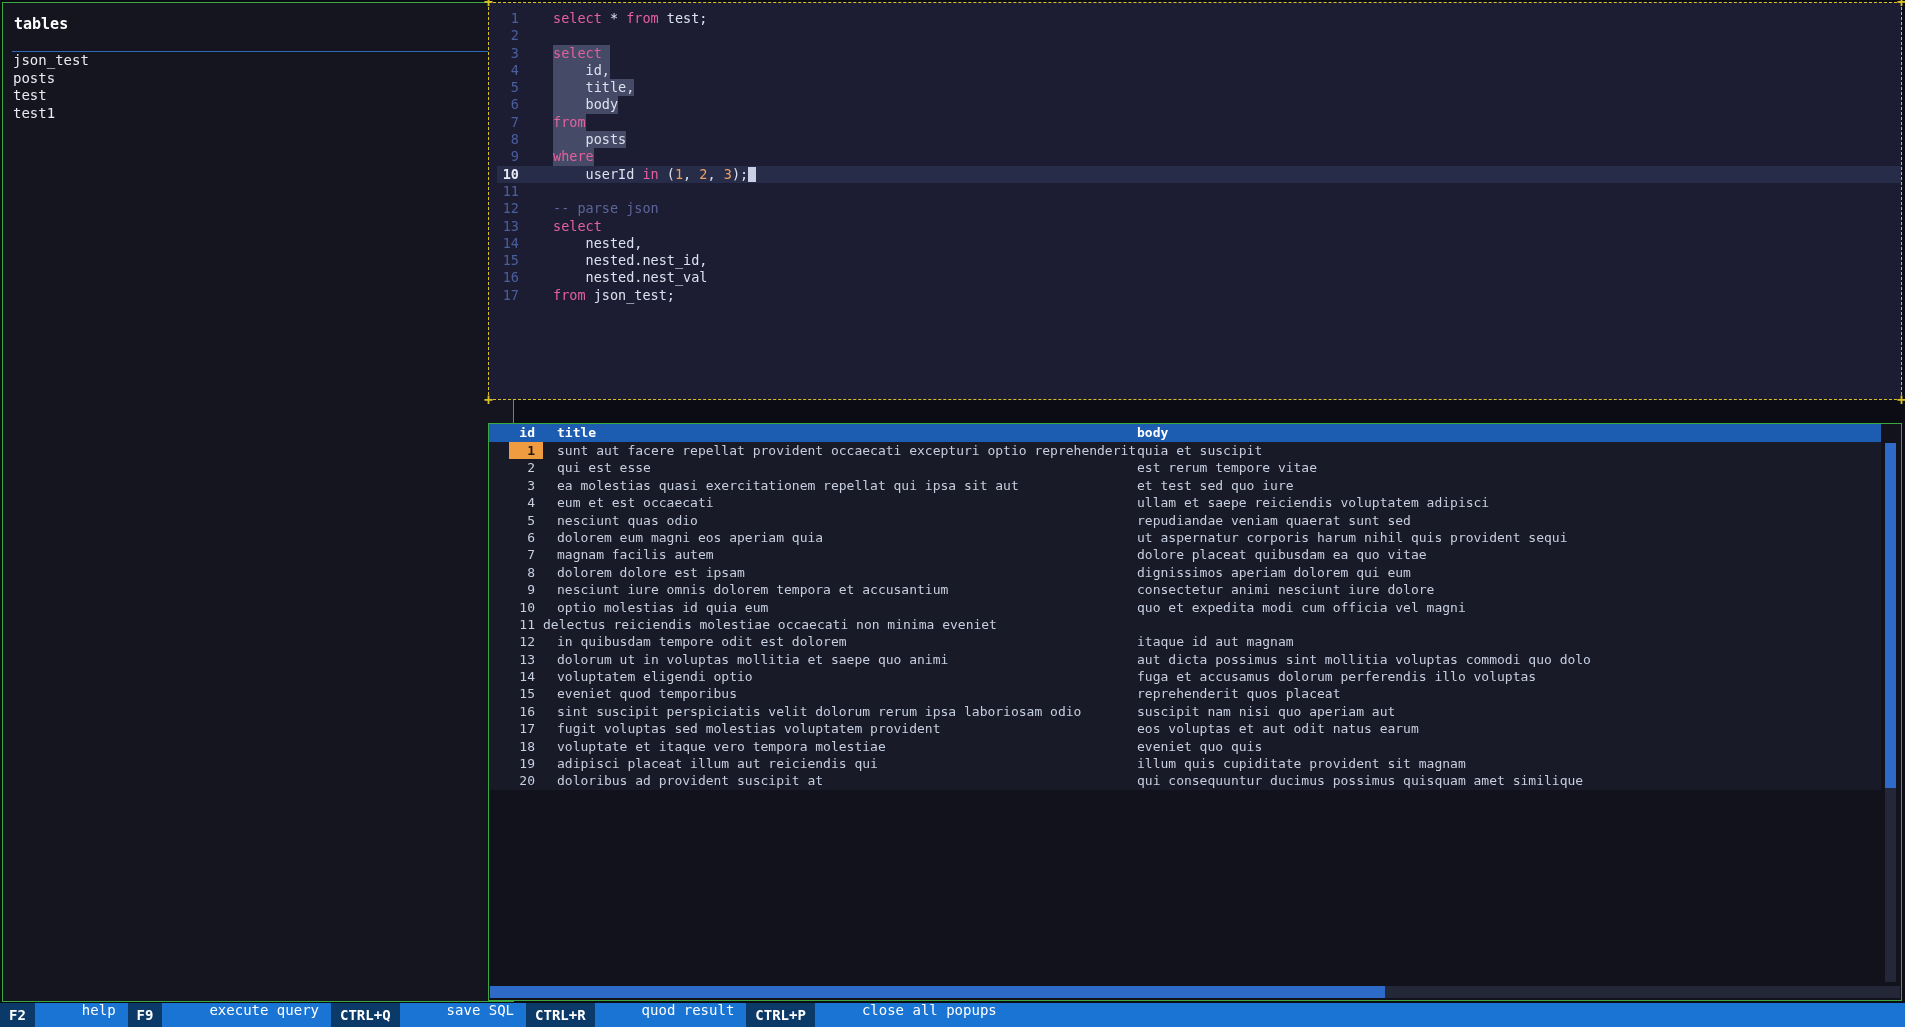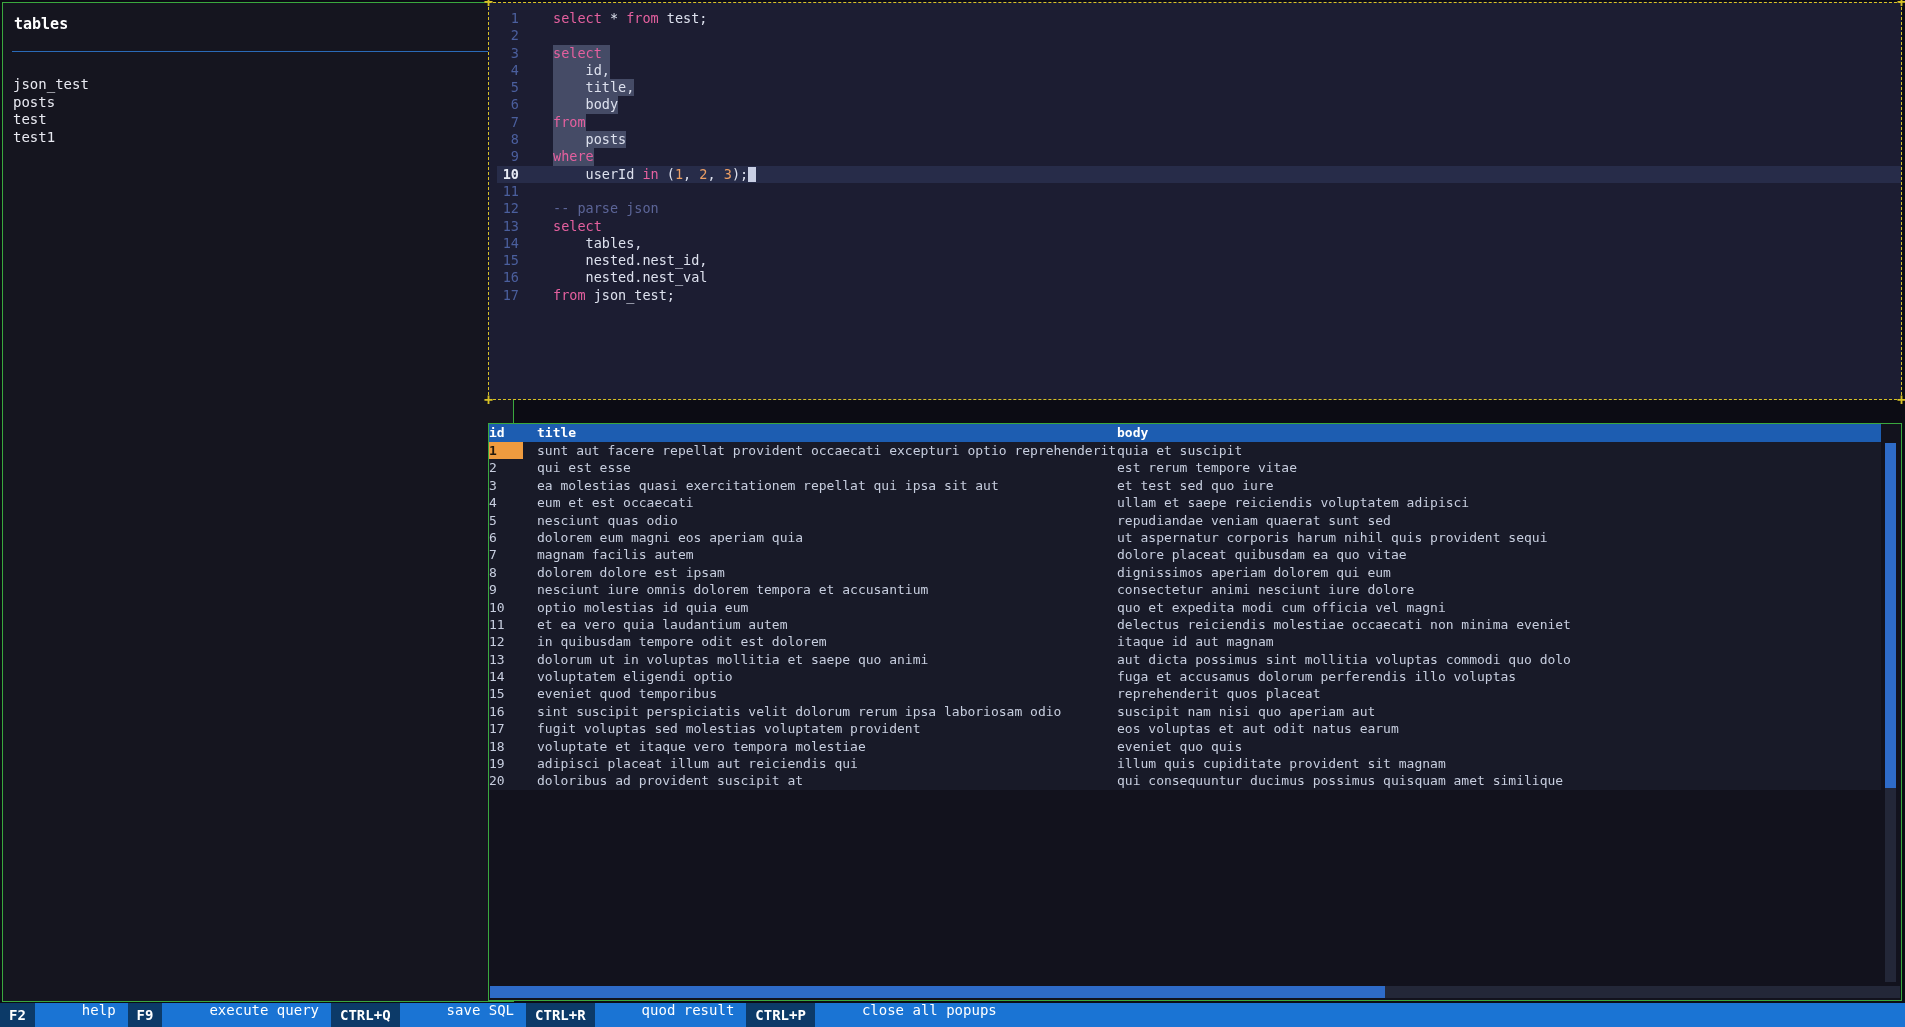--- a/index.html
+++ b/index.html
@@ -17,21 +17,21 @@
     border:1px solid var(--panel_border_green, #3aa83e);
   }
   .sidebar-title {
     color:#ffffff; font-weight:bold; font-size:15px;
     padding:12px 0 0 11px; height:30px;
   }
   .sidebar-divider {
     height:1px; background: var(--divider_blue, #2a6ab8);
     margin:18px 9px 0 9px;
   }
-  .tables-list { margin-top:24px; padding-left:10px; }
+  .tables-list { padding-left:10px; }
   .table-item {
     color:#e9eaf2; font-size:14px; line-height:17.5px; white-space:pre;
   }
 
   
   #editor {
     position:absolute; left:488px; top:2px; width:1414px; height:398px;
     background: var(--editor_bg, #1c1d32);
     border:1px dashed var(--focus_border_yellow, #d8c226);
   }
@@ -76,21 +76,21 @@
     background: var(--header_bg, #1d5db1);
     color:#ffffff; font-weight:bold; font-size:13px; white-space:pre;
     margin-right:20px;
   }
   .results-rows { background: var(--rows_bg, #181a28); margin-right:20px; }
   .result-row {
     display:flex; height:17.4px; line-height:17.4px;
     font-size:13px; color: var(--row_text, #c7cedf); white-space:pre;
     overflow:hidden;
   }
-  .col-id   { flex:none; width:34px; text-align:left; padding-right:8px; }
+  .col-id   { flex:none; width:34px; text-align:right; padding-right:8px;margin-left:20px; }
   .col-title{ flex:none; width:594px; padding-left:14px; overflow:hidden; }
   .col-body { flex:1; overflow:hidden; }
   .result-row.selected .col-id {
     background: var(--selected_cell_bg, #ef9b3f);
     color:#23180c; font-weight:bold;
   }
   .vscrollbar {
     position:absolute; right:5px; top:19px; bottom:18px; width:11px;
     background: var(--scrollbar_track, #232738);
   }
@@ -142,21 +142,21 @@
         <div class="code-line"><span class="ln">4</span><span class="code-text sel"><span class="tok-plain">    id,</span></span></div>
         <div class="code-line"><span class="ln">5</span><span class="code-text sel"><span class="tok-plain">    title,</span></span></div>
         <div class="code-line"><span class="ln">6</span><span class="code-text sel"><span class="tok-plain">    body</span></span></div>
         <div class="code-line"><span class="ln">7</span><span class="code-text sel"><span class="tok-kw">from</span></span></div>
         <div class="code-line"><span class="ln">8</span><span class="code-text sel"><span class="tok-plain">    posts</span></span></div>
         <div class="code-line"><span class="ln">9</span><span class="code-text sel"><span class="tok-kw">where</span></span></div>
         <div class="code-line current"><span class="ln">10</span><span class="code-text"><span class="tok-plain">    userId </span><span class="tok-kw">in</span><span class="tok-plain"> (</span><span class="tok-num">1</span><span class="tok-plain">, </span><span class="tok-num">2</span><span class="tok-plain">, </span><span class="tok-num">3</span><span class="tok-plain">);</span></span><span class="cursor"></span></div>
         <div class="code-line"><span class="ln">11</span><span class="code-text"></span></div>
         <div class="code-line"><span class="ln">12</span><span class="code-text"><span class="tok-comment">-- parse json</span></span></div>
         <div class="code-line"><span class="ln">13</span><span class="code-text"><span class="tok-kw">select</span></span></div>
-        <div class="code-line"><span class="ln">14</span><span class="code-text"><span class="tok-plain">    tables,</span></span></div>
+        <div class="code-line"><span class="ln">14</span><span class="code-text"><span class="tok-plain">    nested,</span></span></div>
         <div class="code-line"><span class="ln">15</span><span class="code-text"><span class="tok-plain">    nested.nest_id,</span></span></div>
         <div class="code-line"><span class="ln">16</span><span class="code-text"><span class="tok-plain">    nested.nest_val</span></span></div>
         <div class="code-line"><span class="ln">17</span><span class="code-text"><span class="tok-kw">from</span><span class="tok-plain"> json_test;</span></span></div>
       </div>
   </section>
 
   <section id="results">
     <div class="results-header">
       <span class="col-id">id</span>
       <span class="col-title">title</span>
@@ -166,21 +166,21 @@
         <div class="result-row selected"><span class="col-id">1</span><span class="col-title">sunt aut facere repellat provident occaecati excepturi optio reprehenderit</span><span class="col-body">quia et suscipit</span></div>
         <div class="result-row"><span class="col-id">2</span><span class="col-title">qui est esse</span><span class="col-body">est rerum tempore vitae</span></div>
         <div class="result-row"><span class="col-id">3</span><span class="col-title">ea molestias quasi exercitationem repellat qui ipsa sit aut</span><span class="col-body">et test sed quo iure</span></div>
         <div class="result-row"><span class="col-id">4</span><span class="col-title">eum et est occaecati</span><span class="col-body">ullam et saepe reiciendis voluptatem adipisci</span></div>
         <div class="result-row"><span class="col-id">5</span><span class="col-title">nesciunt quas odio</span><span class="col-body">repudiandae veniam quaerat sunt sed</span></div>
         <div class="result-row"><span class="col-id">6</span><span class="col-title">dolorem eum magni eos aperiam quia</span><span class="col-body">ut aspernatur corporis harum nihil quis provident sequi</span></div>
         <div class="result-row"><span class="col-id">7</span><span class="col-title">magnam facilis autem</span><span class="col-body">dolore placeat quibusdam ea quo vitae</span></div>
         <div class="result-row"><span class="col-id">8</span><span class="col-title">dolorem dolore est ipsam</span><span class="col-body">dignissimos aperiam dolorem qui eum</span></div>
         <div class="result-row"><span class="col-id">9</span><span class="col-title">nesciunt iure omnis dolorem tempora et accusantium</span><span class="col-body">consectetur animi nesciunt iure dolore</span></div>
         <div class="result-row"><span class="col-id">10</span><span class="col-title">optio molestias id quia eum</span><span class="col-body">quo et expedita modi cum officia vel magni</span></div>
-        <div class="result-row"><span class="col-id">11</span><span class="col-title">et ea vero quia laudantium autem</span><span class="col-body">delectus reiciendis molestiae occaecati non minima eveniet</span></div>
+        <div class="result-row"><span class="col-id">11</span><span class="col-body">delectus reiciendis molestiae occaecati non minima eveniet</span></div>
         <div class="result-row"><span class="col-id">12</span><span class="col-title">in quibusdam tempore odit est dolorem</span><span class="col-body">itaque id aut magnam</span></div>
         <div class="result-row"><span class="col-id">13</span><span class="col-title">dolorum ut in voluptas mollitia et saepe quo animi</span><span class="col-body">aut dicta possimus sint mollitia voluptas commodi quo dolo</span></div>
         <div class="result-row"><span class="col-id">14</span><span class="col-title">voluptatem eligendi optio</span><span class="col-body">fuga et accusamus dolorum perferendis illo voluptas</span></div>
         <div class="result-row"><span class="col-id">15</span><span class="col-title">eveniet quod temporibus</span><span class="col-body">reprehenderit quos placeat</span></div>
         <div class="result-row"><span class="col-id">16</span><span class="col-title">sint suscipit perspiciatis velit dolorum rerum ipsa laboriosam odio</span><span class="col-body">suscipit nam nisi quo aperiam aut</span></div>
         <div class="result-row"><span class="col-id">17</span><span class="col-title">fugit voluptas sed molestias voluptatem provident</span><span class="col-body">eos voluptas et aut odit natus earum</span></div>
         <div class="result-row"><span class="col-id">18</span><span class="col-title">voluptate et itaque vero tempora molestiae</span><span class="col-body">eveniet quo quis</span></div>
         <div class="result-row"><span class="col-id">19</span><span class="col-title">adipisci placeat illum aut reiciendis qui</span><span class="col-body">illum quis cupiditate provident sit magnam</span></div>
         <div class="result-row"><span class="col-id">20</span><span class="col-title">doloribus ad provident suscipit at</span><span class="col-body">qui consequuntur ducimus possimus quisquam amet similique</span></div>
       </div>

